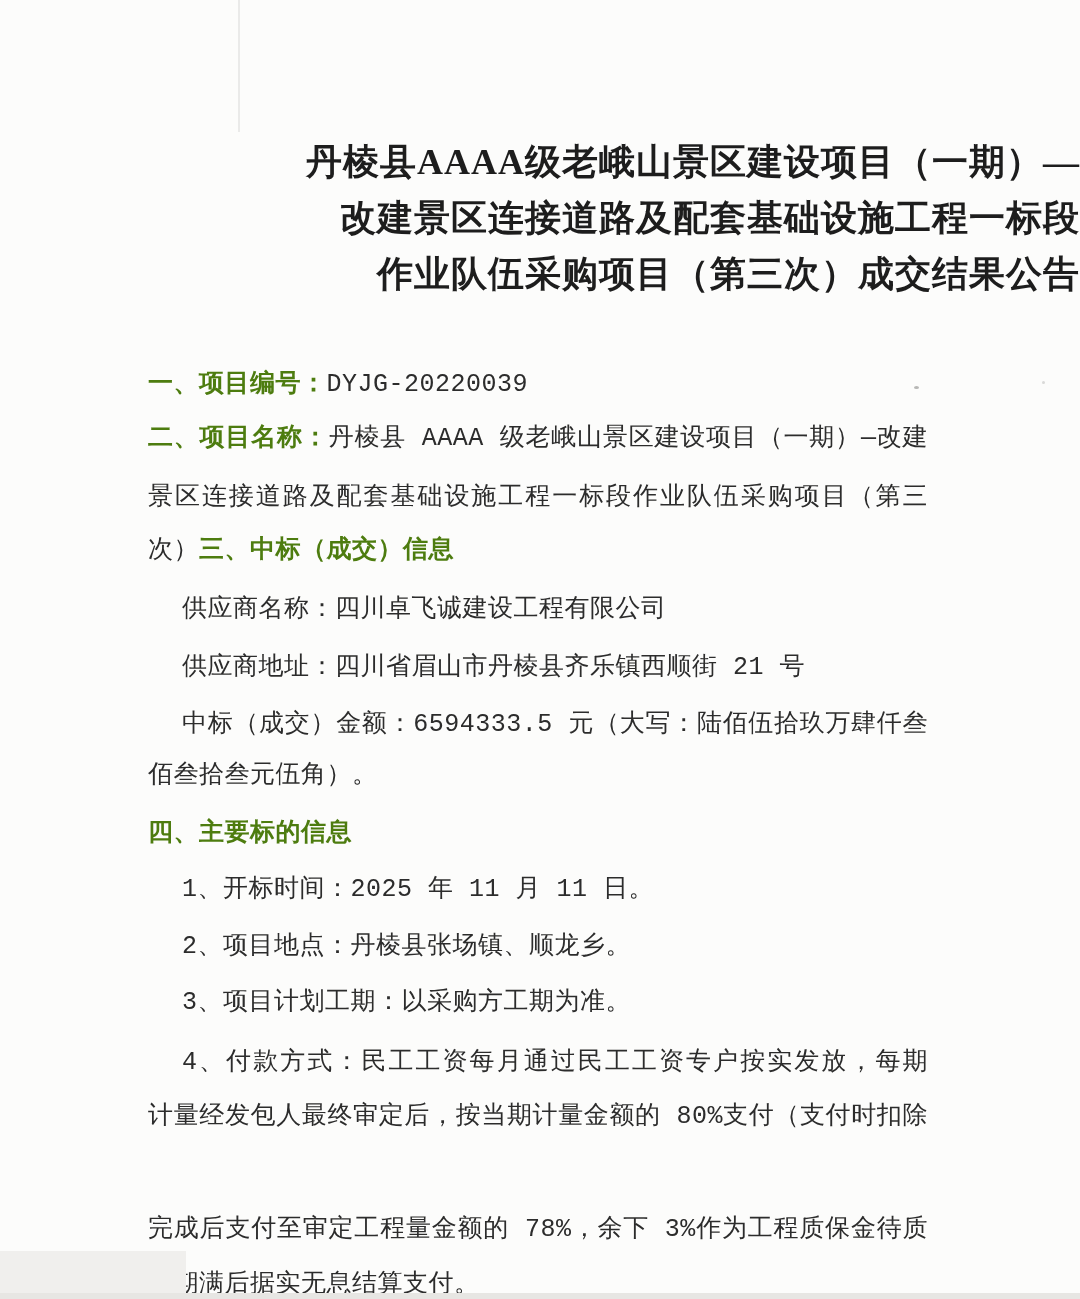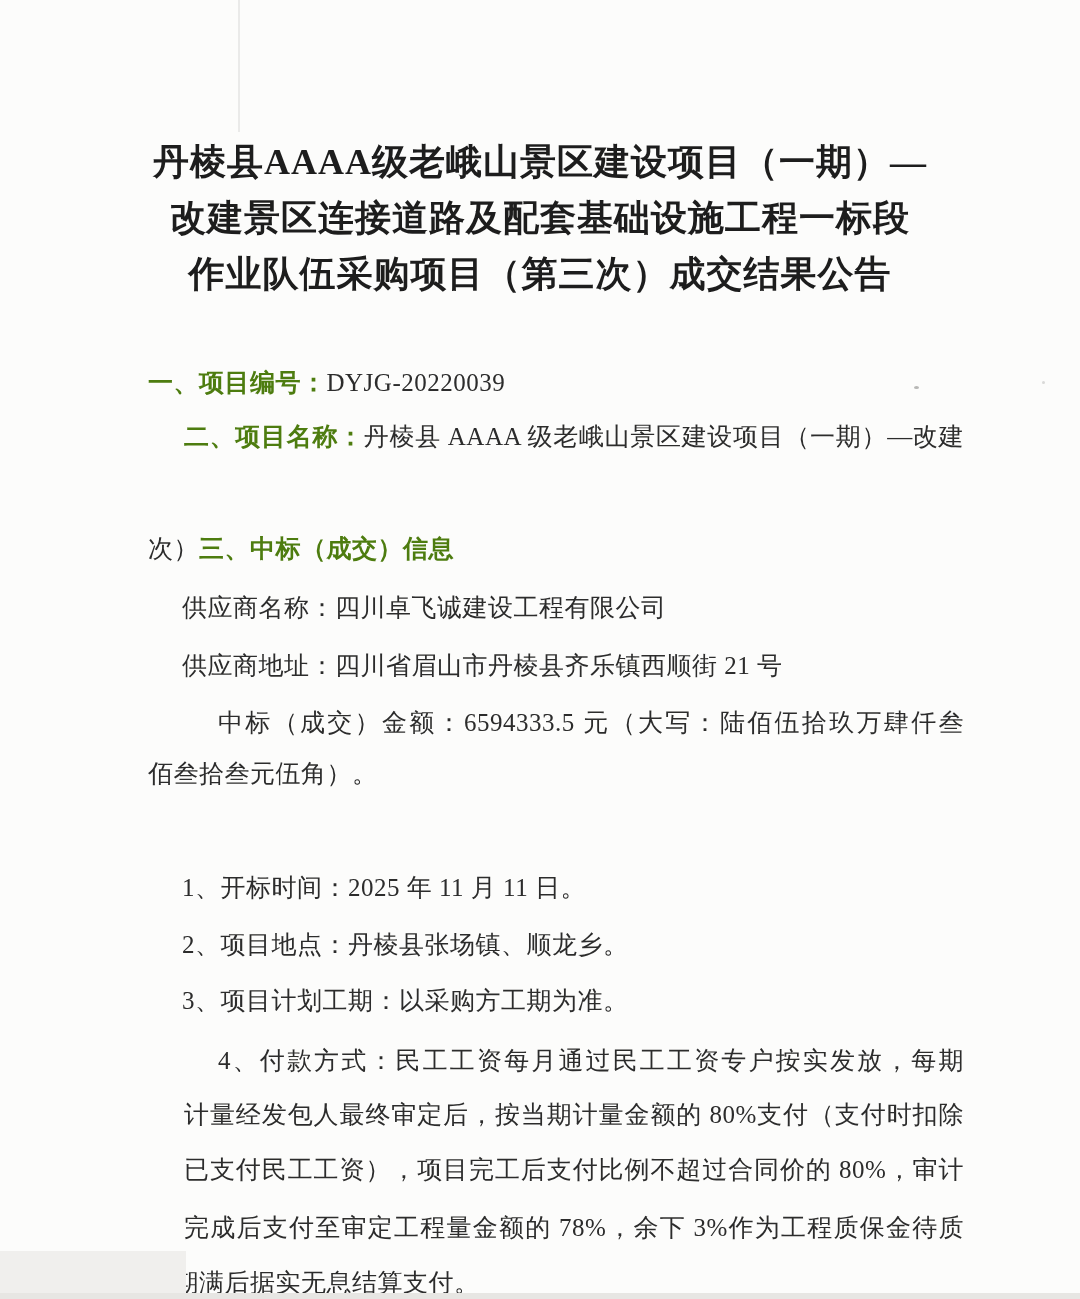--- a/index.html
+++ b/index.html
@@ -11,21 +11,21 @@
   }
   .page{
     position:relative;
     width:1080px;height:1299px;
     background:#fcfcfb;
     color:#2c2c2c;
   }
   
   .title-line{
     position:absolute;left:0;width:1080px;
-    text-align:center;
+    text-align:right;
     font-family:"Liberation Serif", serif;
     font-weight:700;
     font-size:36px;
     letter-spacing:1px;
     color:#1d1d1d;
     white-space:nowrap;
   }
   #t1{top:138px}
   #t2{top:194px}
   #t3{top:250px}
@@ -37,30 +37,29 @@
     line-height:30px;
     white-space:nowrap;
     color:#2c2c2c;
   }
   .flush{left:148px;width:780px;}
   .ind{left:182px;width:746px;}
   .just{
     white-space:normal;
     text-align:justify;
     text-align-last:justify;
-    margin-left:36px;
   }
   .hd{
     font-family:"Liberation Sans", sans-serif;
     font-weight:700;
     color:#4d7c0f;
     letter-spacing:0.5px;
   }
   .bd{
-    font-family:Liberation Serif, serif;
+    font-family:Liberation Mono, monospace;
     letter-spacing:0.5px;
   }
   #l1{top:367px}
   #l2{top:421px}
   #l3{top:481px}
   #l4{top:533px}
   #l5{top:593px}
   #l6{top:651px}
   #l7{top:708px}
   #l8{top:759px}
@@ -104,43 +103,44 @@
   <div class="speck" id="speck2"></div>
 
   <div class="title-line" id="t1">丹棱县AAAA级老峨山景区建设项目（一期）—</div>
   <div class="title-line" id="t3">作业队伍采购项目（第三次）成交结果公告</div>
   <div class="title-line" id="t2">改建景区连接道路及配套基础设施工程一标段</div>
 
   <div class="line flush" id="l1"><span class="hd">一、项目编号：</span><span class="bd">DYJG-20220039</span></div>
 
   <div class="line flush just" id="l2"><span class="hd">二、项目名称：</span><span class="bd">丹棱县 AAAA 级老峨山景区建设项目（一期）—改建</span></div>
 
+  <div class="line flush just" id="l3"><span class="bd">景区连接道路及配套基础设施工程一标段作业队伍采购项目（第三</span></div>
 
   <div class="line flush" id="l4"><span class="bd">次）</span><span class="hd">三、中标（成交）信息</span></div>
 
   <div class="line ind" id="l5"><span class="bd">供应商名称：四川卓飞诚建设工程有限公司</span></div>
 
   <div class="line ind" id="l6"><span class="bd">供应商地址：四川省眉山市丹棱县齐乐镇西顺街 21 号</span></div>
 
   <div class="line ind just" id="l7"><span class="bd">中标（成交）金额：6594333.5 元（大写：陆佰伍拾玖万肆仟叁</span></div>
 
   <div class="line flush" id="l8"><span class="bd">佰叁拾叁元伍角）。</span></div>
 
+  <div class="line flush" id="l9"><span class="hd">四、主要标的信息</span></div>
 
   <div class="line ind" id="l10"><span class="bd">1、开标时间：2025 年 11 月 11 日。</span></div>
 
   <div class="line ind" id="l11"><span class="bd">2、项目地点：丹棱县张场镇、顺龙乡。</span></div>
 
   <div class="line ind" id="l12"><span class="bd">3、项目计划工期：以采购方工期为准。</span></div>
 
   <div class="line ind just" id="l13"><span class="bd">4、付款方式：民工工资每月通过民工工资专户按实发放，每期</span></div>
 
   <div class="line flush just" id="l14"><span class="bd">计量经发包人最终审定后，按当期计量金额的 80%支付（支付时扣除</span></div>
 
-  <div class="line flush just" id="l15"><span class="bd">已支付民工工资），项目完工后支付比例不超过合同价的 80%，审计</span></div>
 
   <div class="line flush just" id="l16"><span class="bd">完成后支付至审定工程量金额的 78%，余下 3%作为工程质保金待质</span></div>
 
   <div class="line flush" id="l17"><span class="bd">保期满后据实无息结算支付。</span></div>
 
   <div class="artifact-corner"></div>
   <div class="artifact-bottom"></div>
 
 </div>
 

